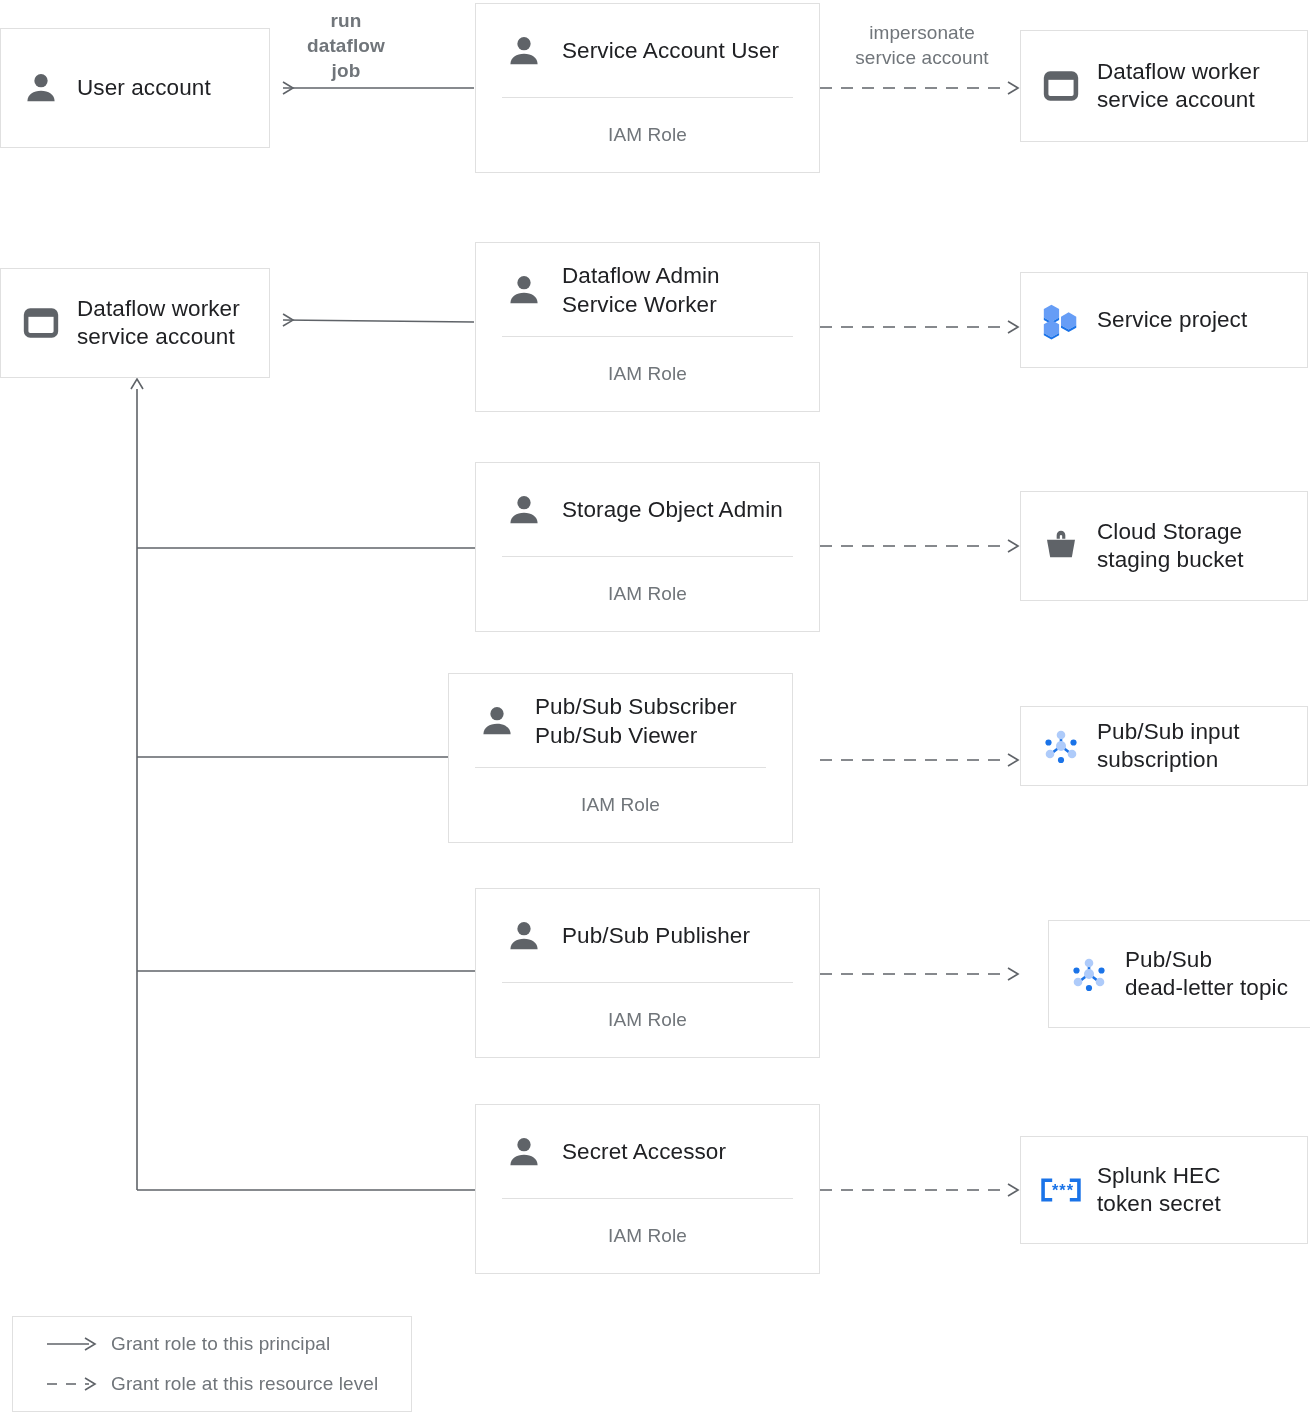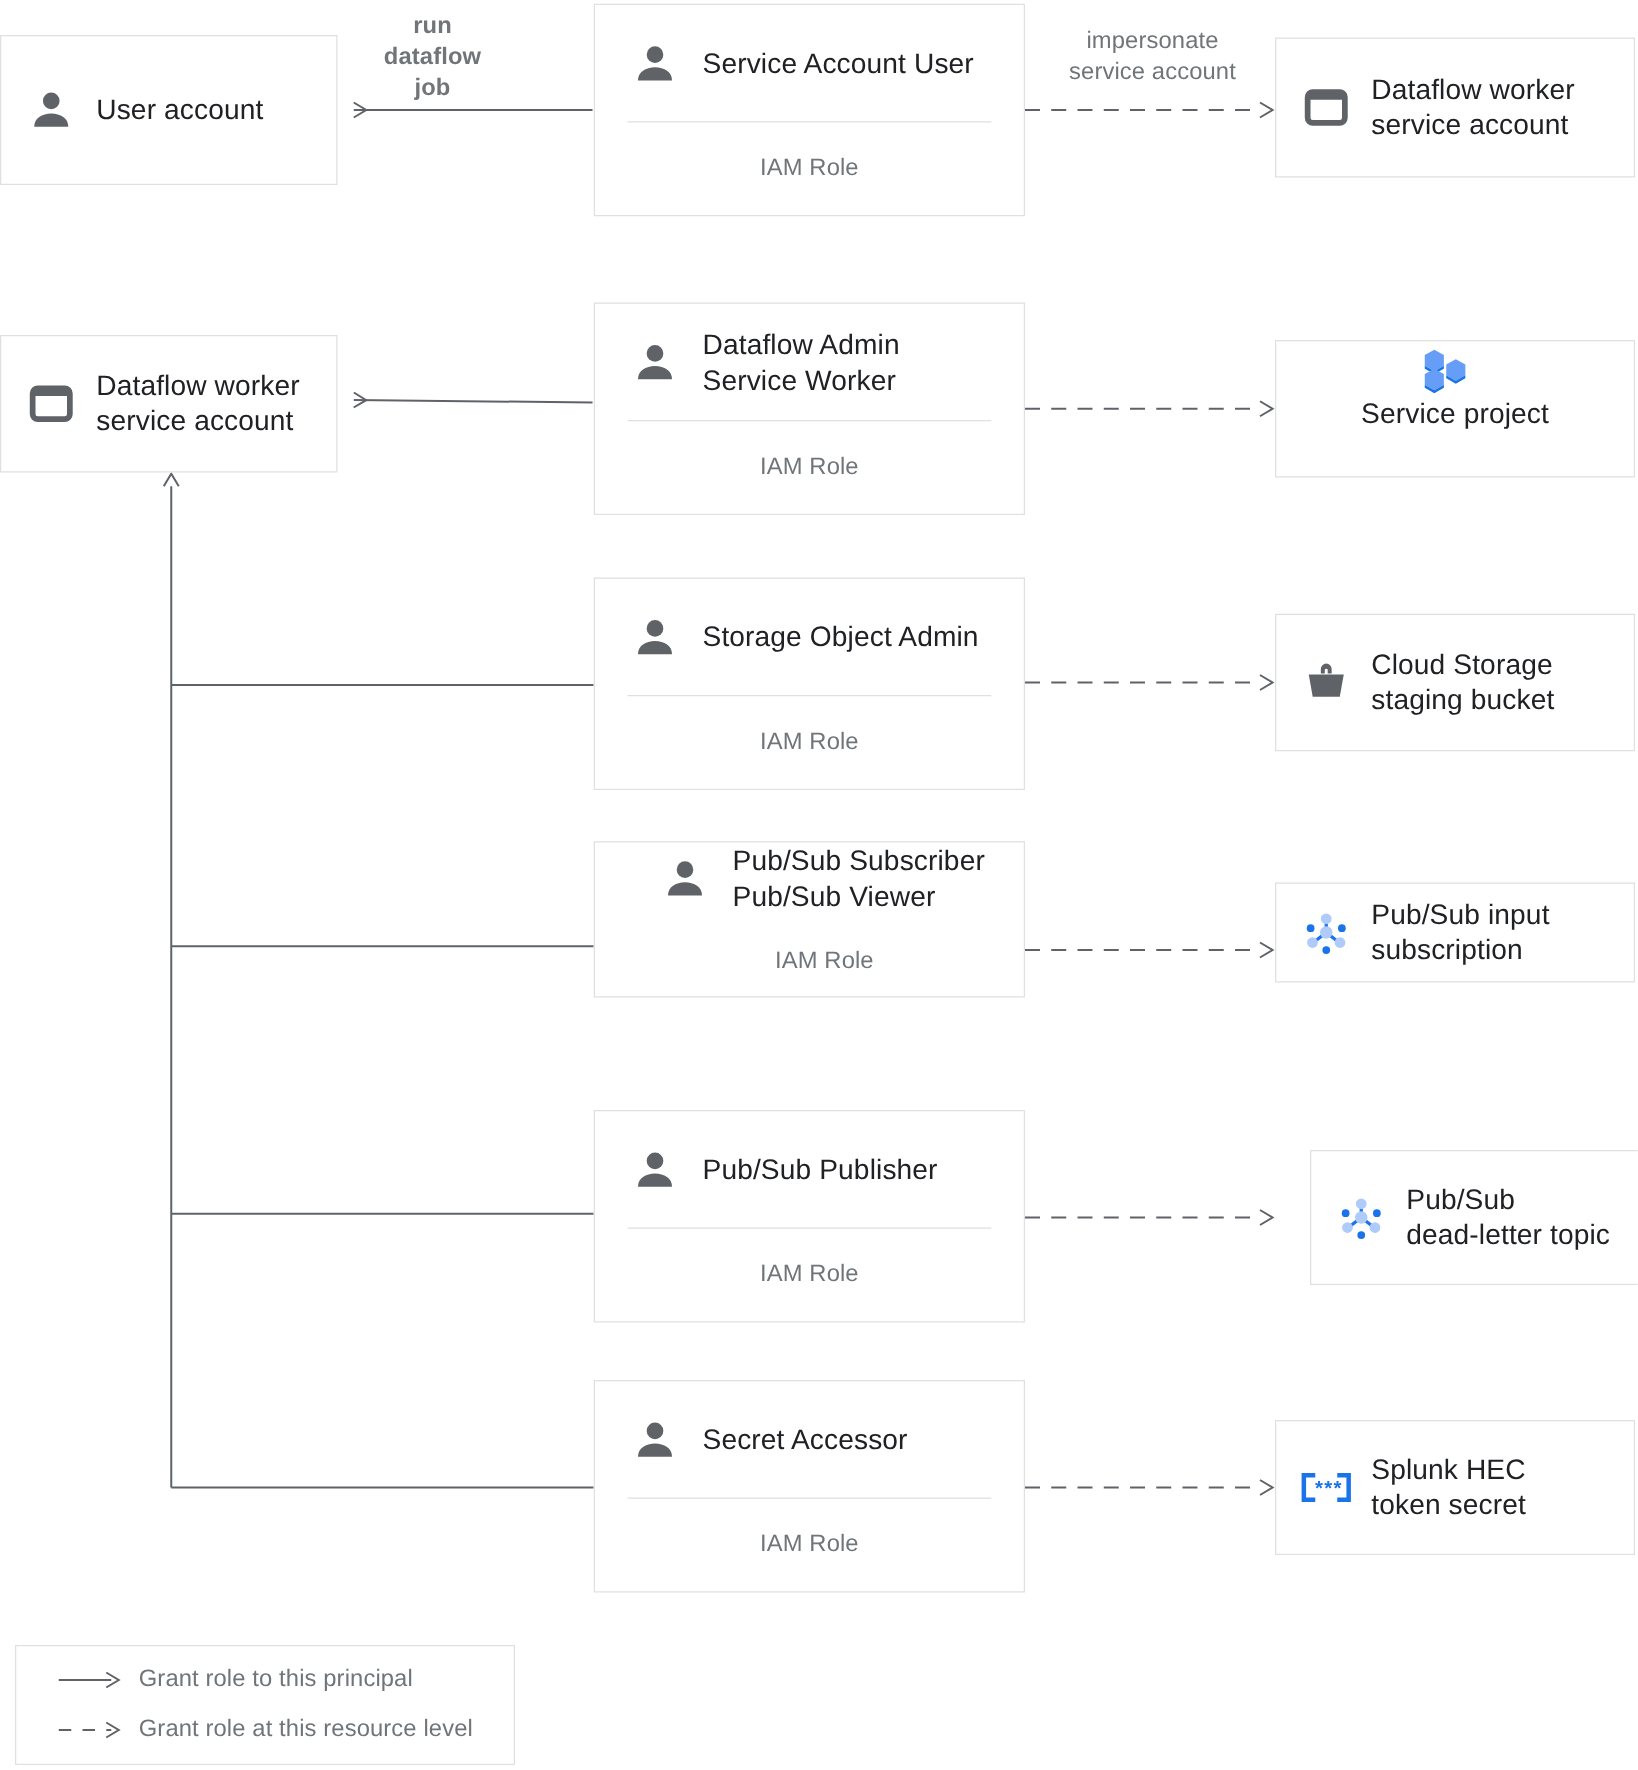--- a/index.html
+++ b/index.html
@@ -263,21 +263,21 @@
           <circle cx="12" cy="7.4" r="4.2" fill="#5f6368"></circle>
           <path d="M3.4 20.4c0-4.1 3.9-6.6 8.6-6.6s8.6 2.5 8.6 6.6z" fill="#5f6368"></path>
         </svg>
       </span>
       <span class="role-title">Storage Object Admin</span>
     </div>
     <div class="role-divider"></div>
     <div class="role-foot">IAM Role</div>
   </div>
 
-  <div class="box role-card" style="left:475px; top:673px; width:345px; height:125px;padding-left:24px;">
+  <div class="box role-card" style="left:448px; top:673px; width:345px; height:170px;">
     <div class="role-head">
       <span class="ent-icon">
         <svg width="38" height="38" viewBox="0 0 24 24" aria-hidden="true">
           <circle cx="12" cy="7.4" r="4.2" fill="#5f6368"></circle>
           <path d="M3.4 20.4c0-4.1 3.9-6.6 8.6-6.6s8.6 2.5 8.6 6.6z" fill="#5f6368"></path>
         </svg>
       </span>
       <span class="role-title">Pub/Sub Subscriber
 Pub/Sub Viewer</span>
     </div>
@@ -318,21 +318,21 @@
       <svg width="38" height="38" viewBox="0 0 24 24" aria-hidden="true">
         <rect x="2.6" y="4.2" width="18.8" height="15.6" rx="2.6" fill="none" stroke="#5f6368" stroke-width="2.9"></rect>
         <rect x="6.3" y="9.3" width="11.4" height="8" fill="#ffffff"></rect>
         <path d="M2.6 6.8 h18.8" stroke="#5f6368" stroke-width="2.6"></path>
       </svg>
     </span>
     <span class="ent-label">Dataflow worker
 service account</span>
   </div>
 
-  <div class="box entity" style="left:1020px; top:272px; width:288px; height:110px;flex-direction:column;">
+  <div class="box entity" style="left:1020px; top:272px; width:288px; height:96px;">
     <span class="ent-icon">
       <svg width="42" height="42" viewBox="0 0 44 44" aria-hidden="true">
 
         <path d="M12 6 L20 10.5 L20 19.5 L12 24 L4 19.5 L4 10.5 Z" fill="#669df6"></path>
         <path d="M4 19.5 L12 24 L20 19.5 L20 22 L12 26.5 L4 22 Z" fill="#1a73e8"></path>
 
         <path d="M30 14 L38 18.5 L38 27.5 L30 32 L22 27.5 L22 18.5 Z" fill="#669df6"></path>
         <path d="M22 27.5 L30 32 L38 27.5 L38 30 L30 34.5 L22 30 Z" fill="#1a73e8"></path>
 
         <path d="M12 22 L20 26.5 L20 35.5 L12 40 L4 35.5 L4 26.5 Z" fill="#669df6"></path>

